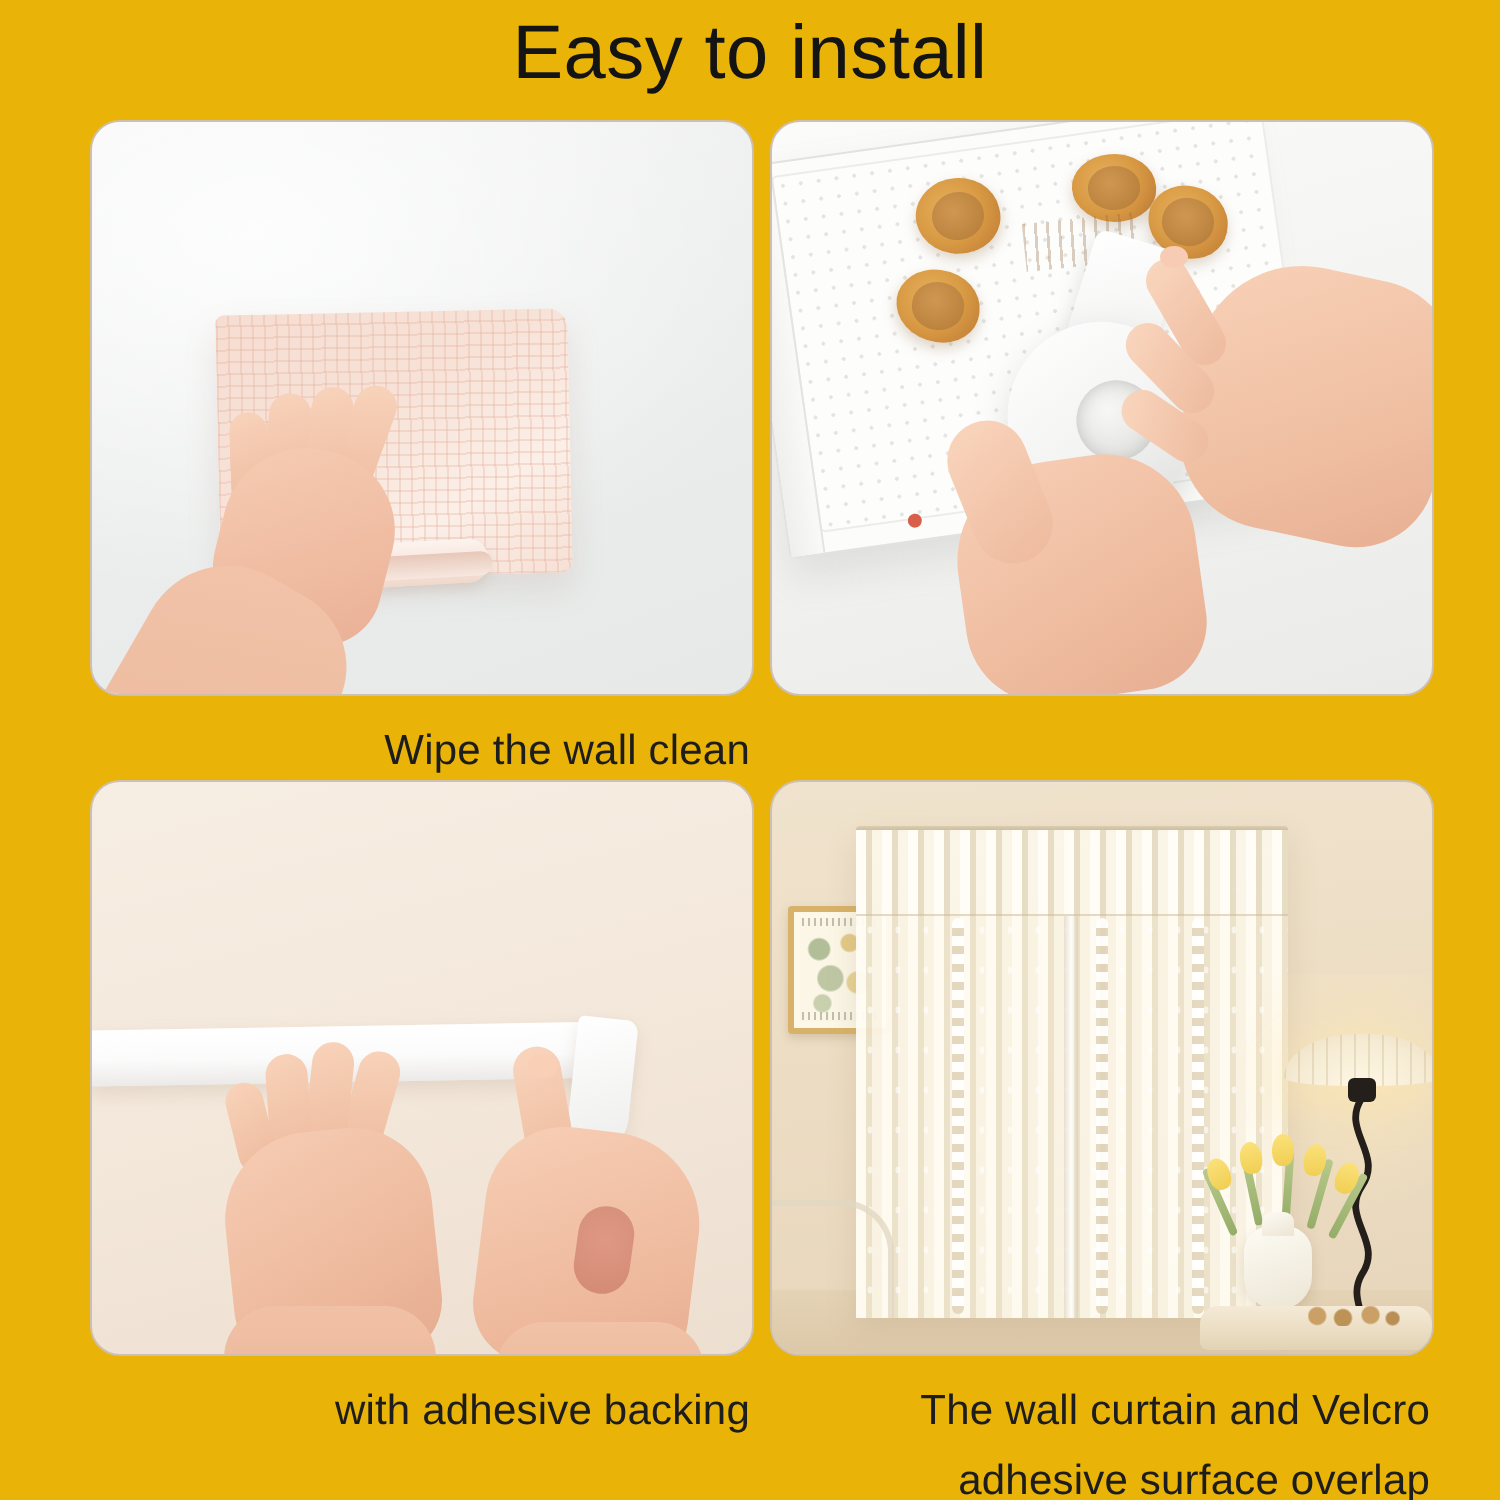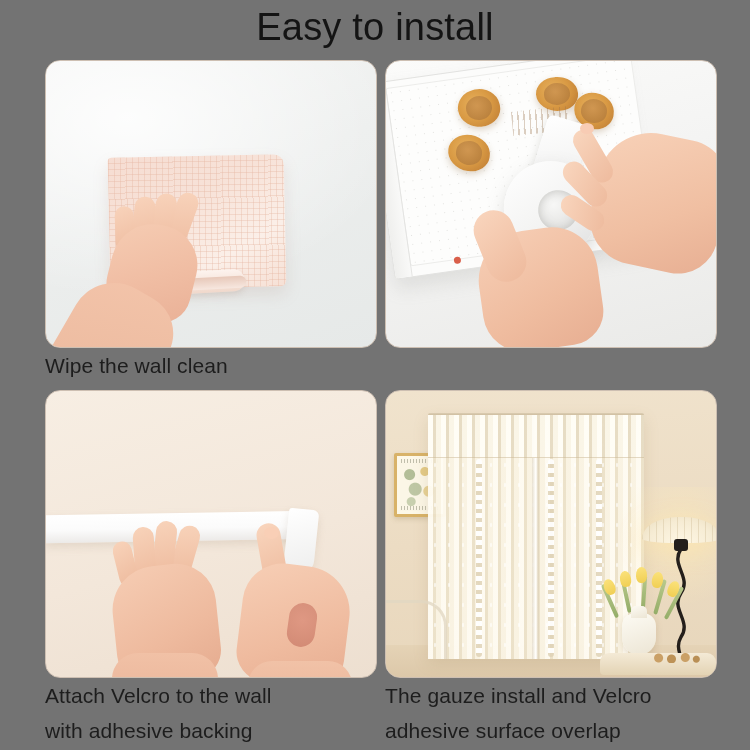--- a/index.html
+++ b/index.html
@@ -4,21 +4,21 @@
 <title>Easy to install</title>
 <style>
   html,body{margin:0;padding:0;}
   body{
     width:750px;height:750px;
     background:#f9f1e4;
     font-family:"Liberation Sans","DejaVu Sans",sans-serif;
     overflow:hidden;
     -webkit-font-smoothing:antialiased;
   }
-  .page{position:relative;width:750px;height:750px;background:#737373;}
+  .page{position:relative;width:750px;height:750px;background:#eab308;}
 
   
   .title{
     position:absolute;top:6px;left:0;width:750px;
     text-align:center;
     font-size:38px;
     letter-spacing:0.2px;
     color:#141414;
     font-weight:400;
   }
@@ -32,22 +32,22 @@
   .cell.c4{left:385px;top:330px;}
 
   .photo{
     position:relative;width:330px;height:286px;
     border:1px solid #cdbfb2;
     border-radius:15px;
     overflow:hidden;
     background:#fff;
   }
   .caption{
-    margin-top:0;
-    text-align:left;
+    margin-top:10px;
+    text-align:right;
     font-size:21px;
     color:#1d1d1d;
     line-height:35px;
     letter-spacing:.1px;
   }
   .caption .l2{display:block;}
 
   
   .p1{background:linear-gradient(160deg,#f4f5f4 0%,#eceeed 45%,#e6e9e8 100%);}
   .p1 .wall-shade{
@@ -486,21 +486,20 @@
         </div>
         <div class="hand3r">
           <div class="thumb"></div>
           <div class="nail"></div>
           <div class="palm"></div>
           <div class="gap"></div>
           <div class="arm"></div>
         </div>
       </div>
       <div class="caption">
-        <span>Attach Velcro to the wall</span>
         <span class="l2">with adhesive backing</span>
       </div>
     </div>
 
     <div class="cell c4">
       <div class="photo p4">
         <div class="floor"></div>
         <div class="frame">
           <div class="art"></div>
           <div class="cap"></div>
@@ -536,19 +535,19 @@
           <div class="bud" style="left:70px;top:14px;transform:rotate(22deg)"></div>
         </div>
         <div class="vase">
           <div class="neck"></div>
         </div>
         <div class="tray"></div>
         <div class="nuts"></div>
         <div class="chairline"></div>
       </div>
       <div class="caption">
-        <span>The gauze install and Velcro</span>
+        <span>The wall curtain and Velcro</span>
         <span class="l2">adhesive surface overlap</span>
       </div>
     </div>
 
   </div>
 </div>
 
 </body></html>

